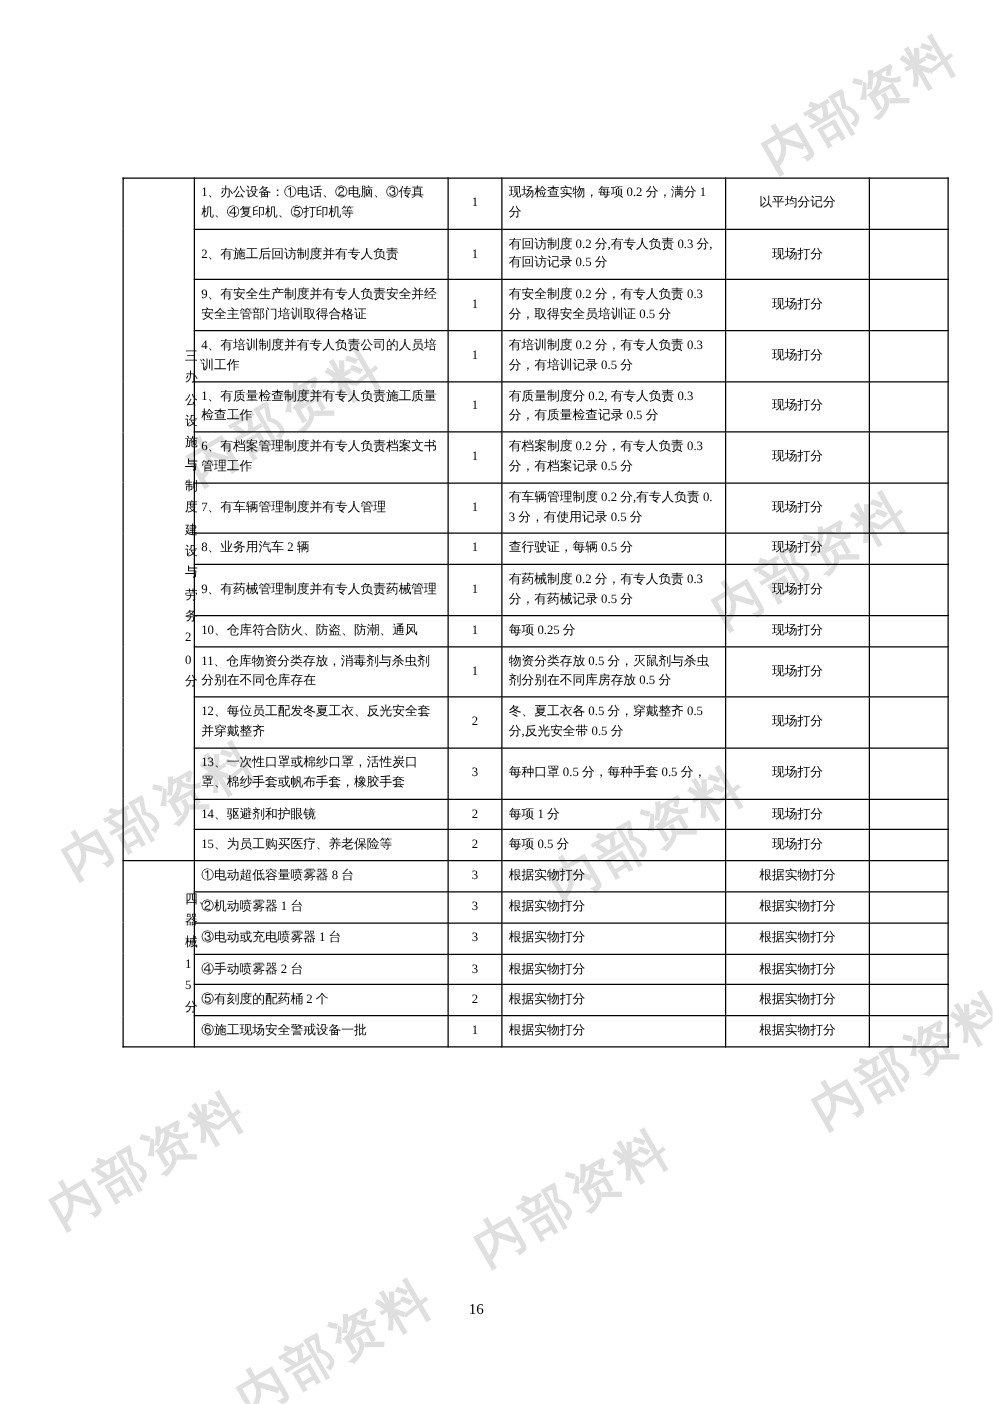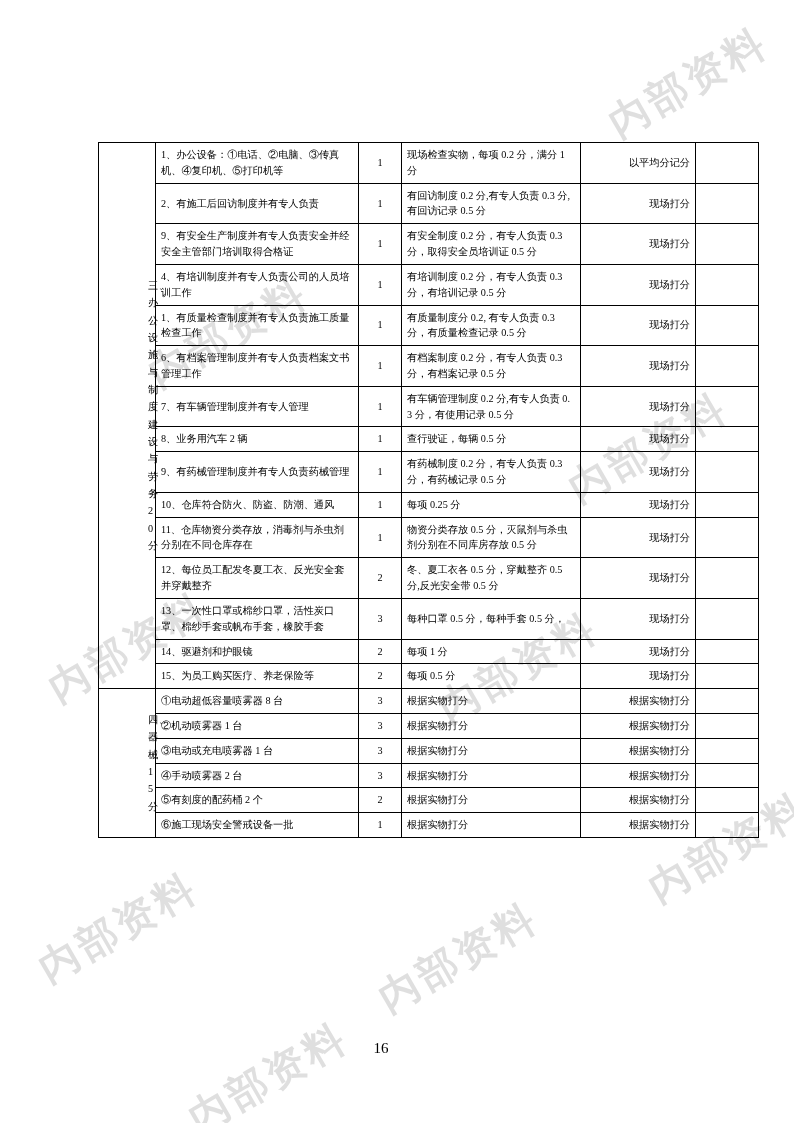--- a/index.html
+++ b/index.html
@@ -84,37 +84,37 @@
     width: 32px;
     text-align: center;
   }
   td.c-crit {
     width: 168px;
     text-align: left;
     margin-left: 26px;
   }
   td.c-method {
     width: 104px;
-    text-align: right;
+    text-align: center;
   }
   td.c-blank {
     width: 52px;
   }
   .cat-inner {
     line-height: 1.7;
     margin-left: 44px;
   }
   
   .page-no {
     position: absolute;
     top: 1040px;
     left: 0;
     width: 762px;
     text-align: center;
-    font-size: 15px;
+    font-size: 12px;
     color: #000;
     z-index: 10;
   }
 </style>
 </head>
 <body>
 
 <div class="page">
 
   <div class="wm-layer">

